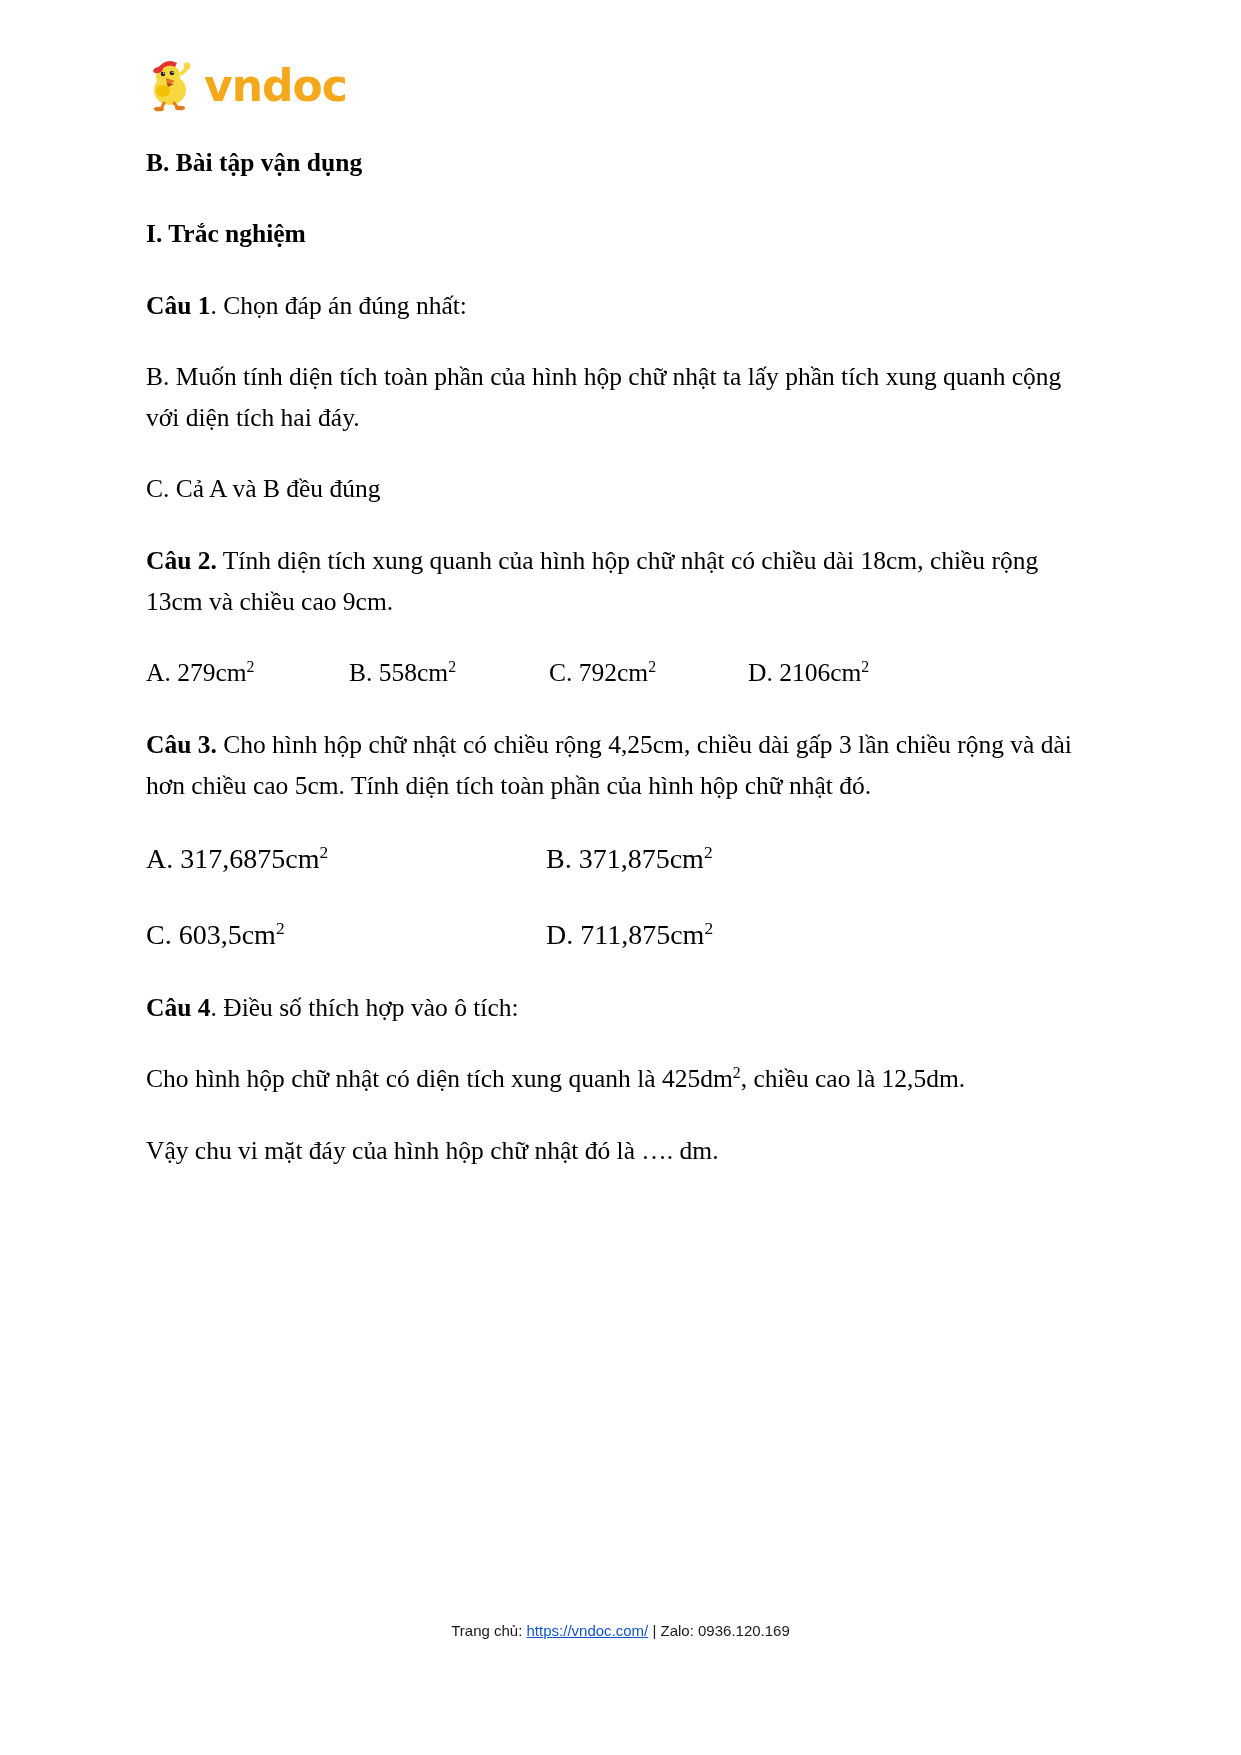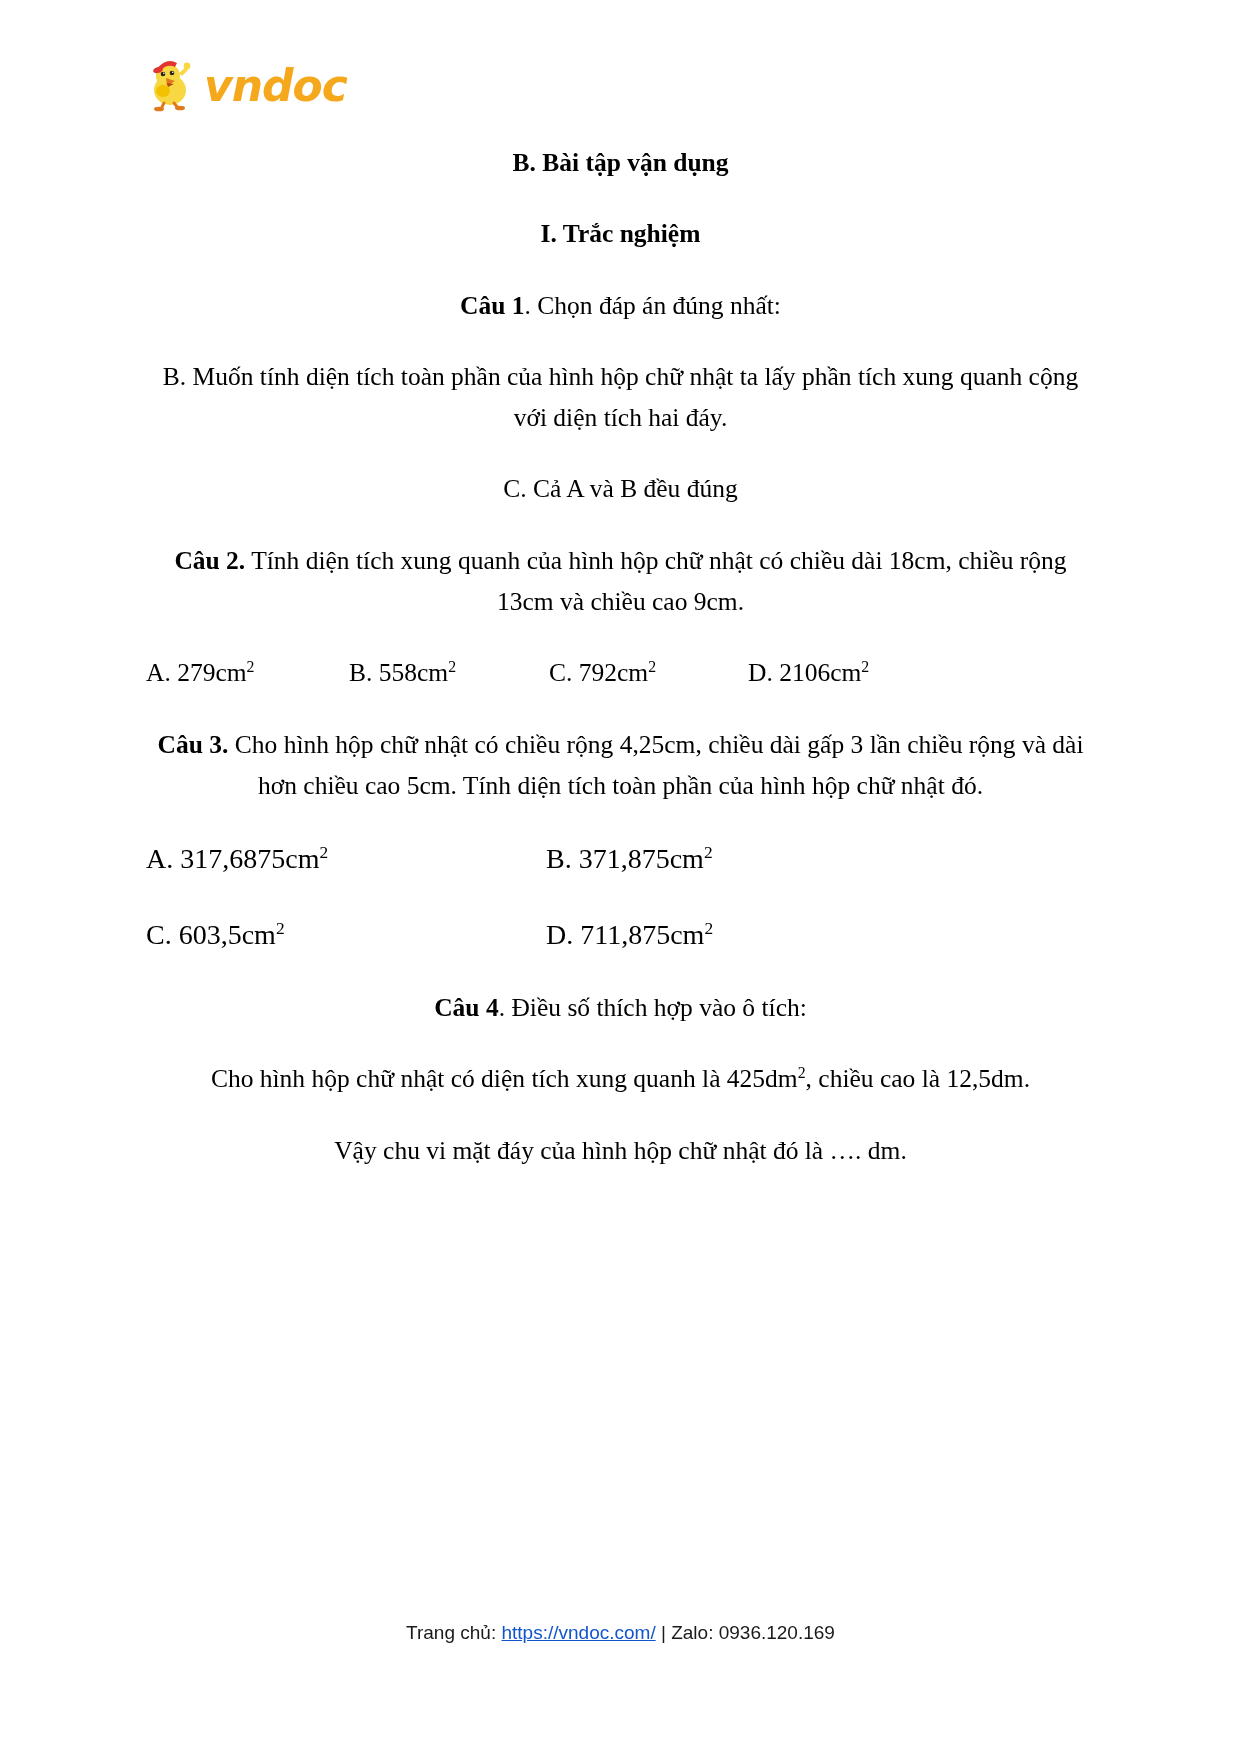--- a/index.html
+++ b/index.html
@@ -40,32 +40,31 @@
   .chick svg { display: block; }
   .wordmark {
     font-family: "DejaVu Sans", sans-serif;
     font-weight: 700;
     font-size: 44px;
     letter-spacing: -1px;
     color: #f5a81c;
     line-height: 1;
     position: relative;
     top: 2px;
-    font-style: italic;
   }
 
   
   .content {
     padding-top: 26px;
   }
   p {
     margin: 0 0 30px 0;
     font-size: 25.5px;
     line-height: 1.62;
-    text-align: center;
+    text-align: left;
   }
   b, .bold { font-weight: 700; }
   sup {
     font-size: 0.62em;
     vertical-align: super;
     line-height: 0;
   }
 
   
   .opt-row-4 {
@@ -90,21 +89,21 @@
   .opt-row-2 > span:nth-child(1) { width: 400px; display: block; }
 
   
   .footer {
     position: absolute;
     left: 0;
     right: 0;
     top: 1622px;
     text-align: center;
     font-family: "Liberation Sans", sans-serif;
-    font-size: 19px;
+    font-size: 15px;
     color: #1a1a1a;
   }
   .footer a, .footer .link {
     color: #1155cc;
     text-decoration: underline;
   }
   .footer .sep { color: #1a1a1a; }
 </style>
 </head>
 <body>

